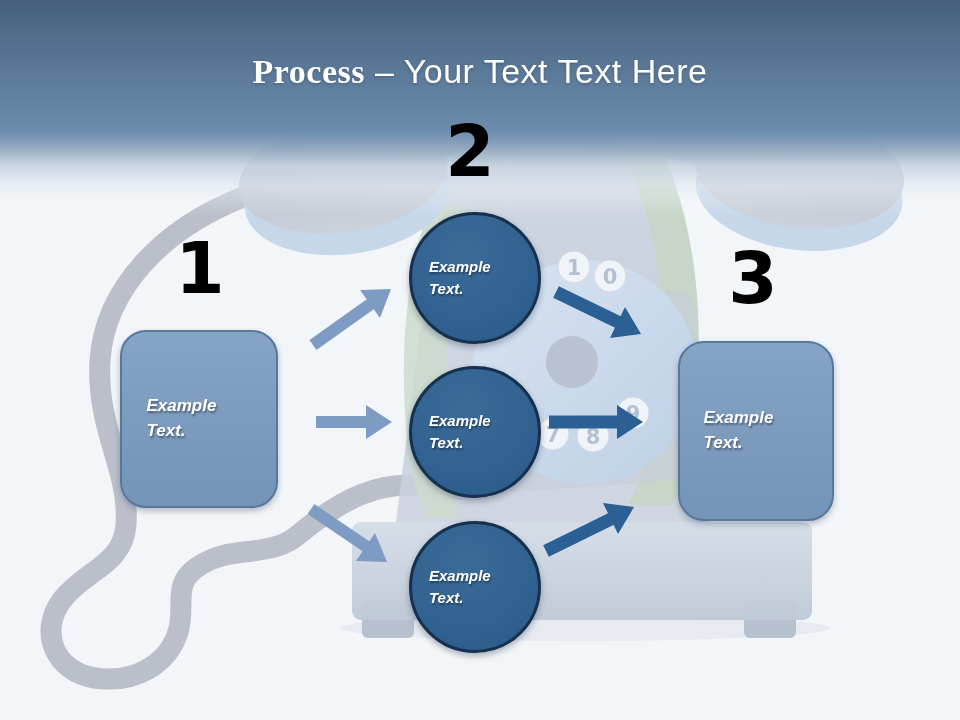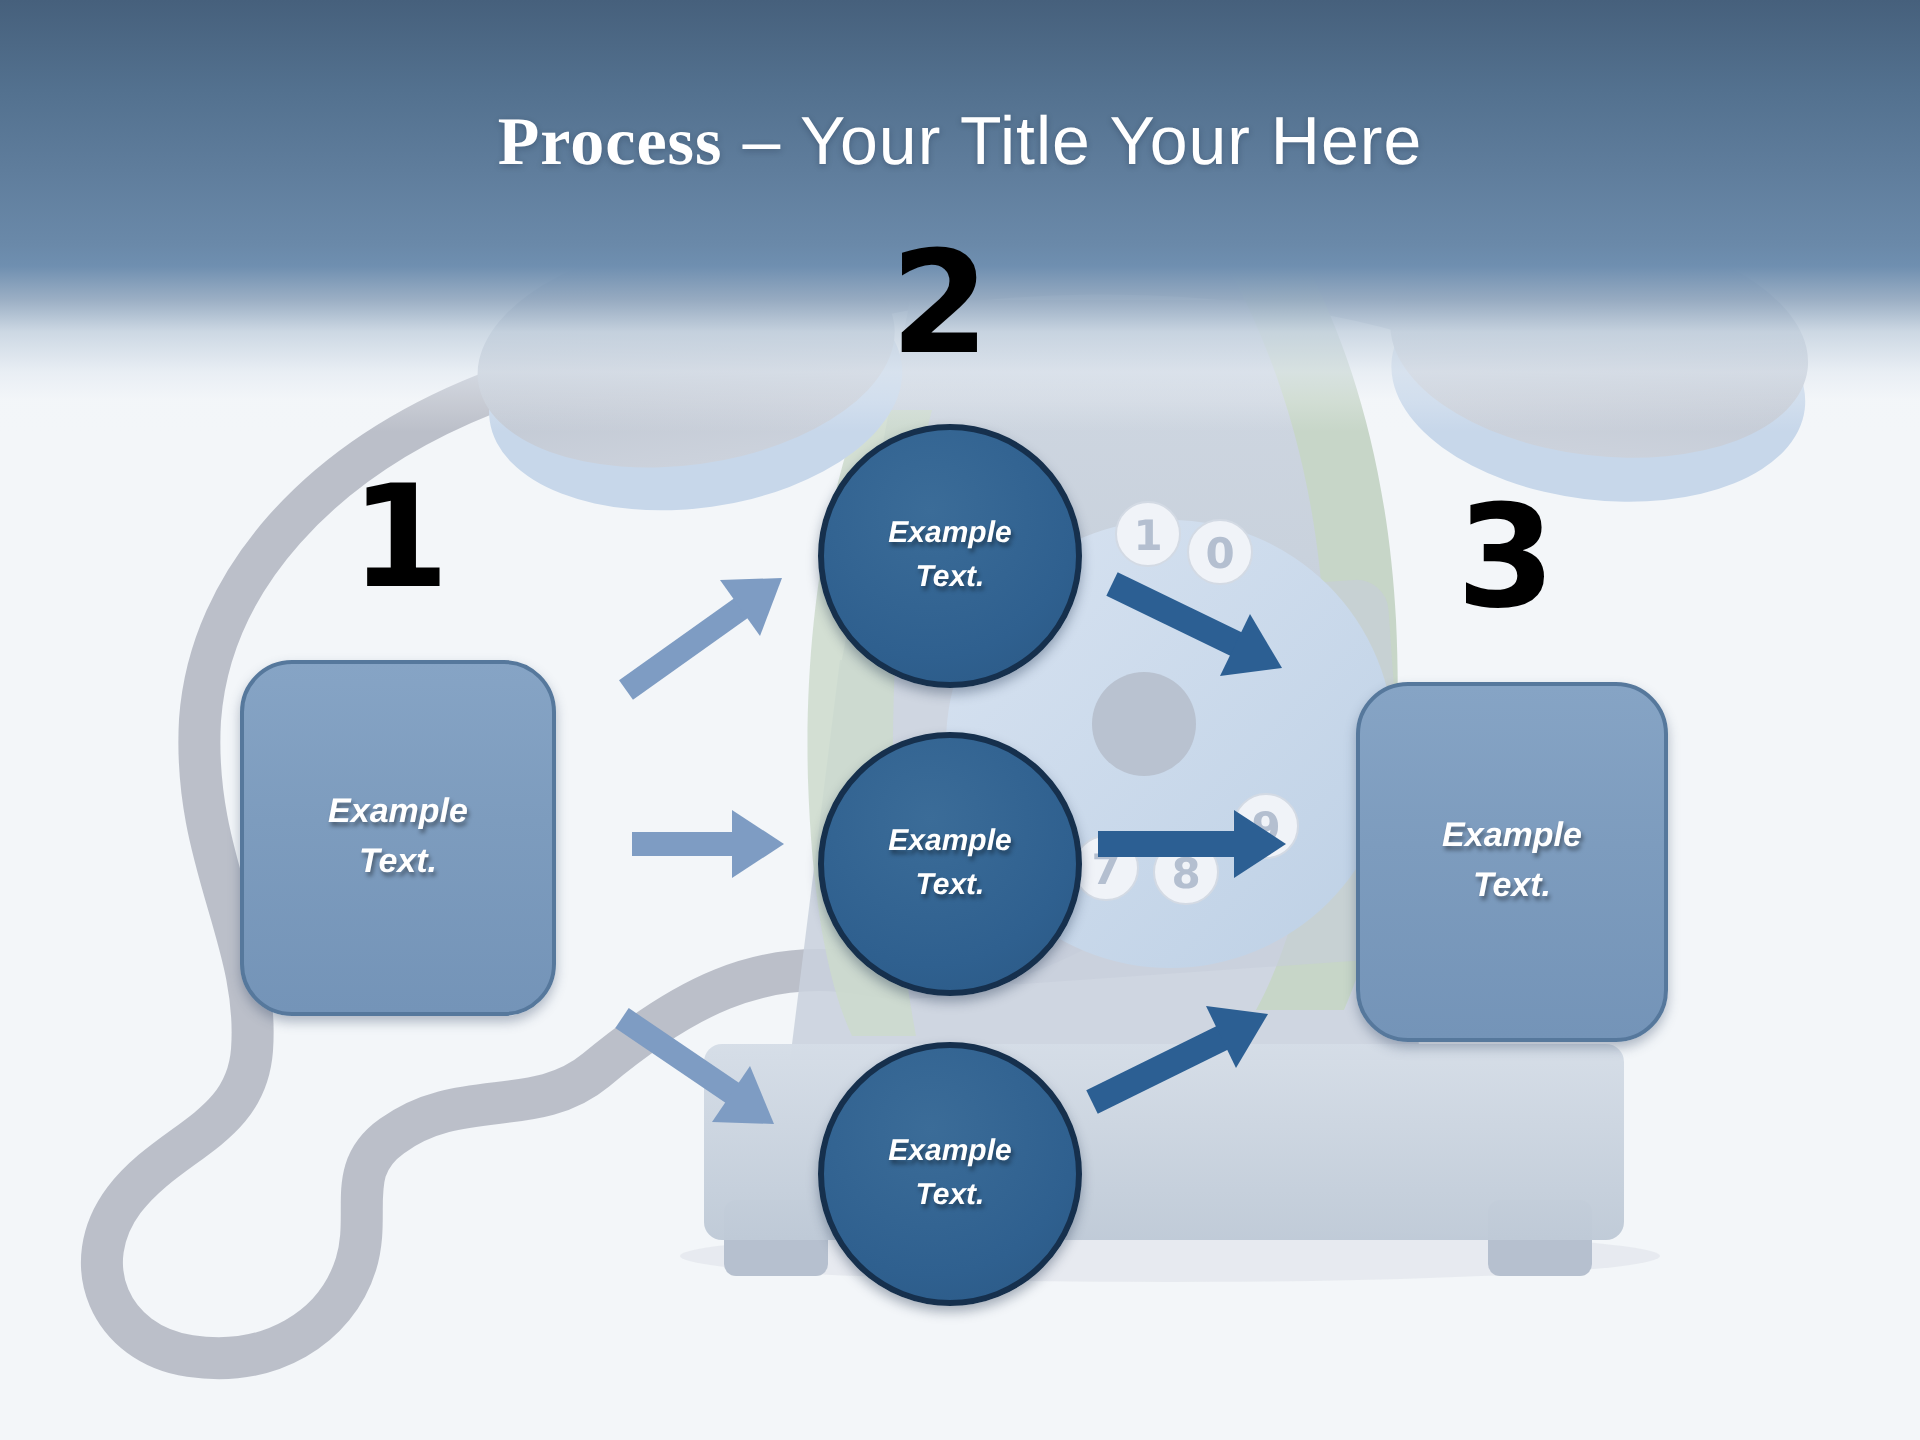--- a/index.html
+++ b/index.html
@@ -55,21 +55,21 @@
     box-shadow:0 3px 6px rgba(20,40,70,.35);
     display:flex;align-items:center;justify-content:center;
   }
   #circle-top{left:409px;top:212px;}
   #circle-mid{left:409px;top:366px;}
   #circle-bot{left:409px;top:521px;}
   .pcircle .lbl{width:92px;font-size:15px;}
   
   .lbl{
     color:#fff;font-weight:bold;font-style:italic;font-size:17px;
-    line-height:1.45;text-align:center;
+    line-height:1.45;
     text-shadow:1px 2px 2px rgba(0,0,0,.4);
   }
   
   .arrow-light .shaft{stroke:var(--arrow_light,#7e9cc3);fill:none;}
   .arrow-light .head{fill:var(--arrow_light,#7e9cc3);}
   .arrow-dark .shaft{stroke:var(--arrow_dark,#2c5f93);fill:none;}
   .arrow-dark .head{fill:var(--arrow_dark,#2c5f93);}
   
   .dial-digit{
     font-family:"DejaVu Sans","Liberation Sans",sans-serif;
@@ -147,21 +147,21 @@
     <g transform="rotate(7 800 185)">
       <ellipse cx="800" cy="192" rx="104" ry="58" fill="#c7d7ea"></ellipse>
       <ellipse cx="798" cy="172" rx="105" ry="56" fill="url(#earGrad)"></ellipse>
     </g>
   </svg>
 
   <div class="layer header-overlay"></div>
 
   <div class="title">
     <span class="t-bold">Process</span>
-    <span class="t-rest">– Your Title Your Here</span>
+    <span class="t-rest">– Your Text Text Here</span>
   </div>
 
   <svg class="layer" viewBox="0 0 960 720">
     <g class="arrow-light">
       <path class="shaft" stroke-width="12" d="M313,345 L372,303"></path>
       <path class="head" d="M391,289 L380,318 L360,290 Z"></path>
     </g>
     <g class="arrow-light">
       <path class="shaft" stroke-width="12" d="M316,422 L368,422"></path>
       <path class="head" d="M392,422 L366,439 L366,405 Z"></path>

